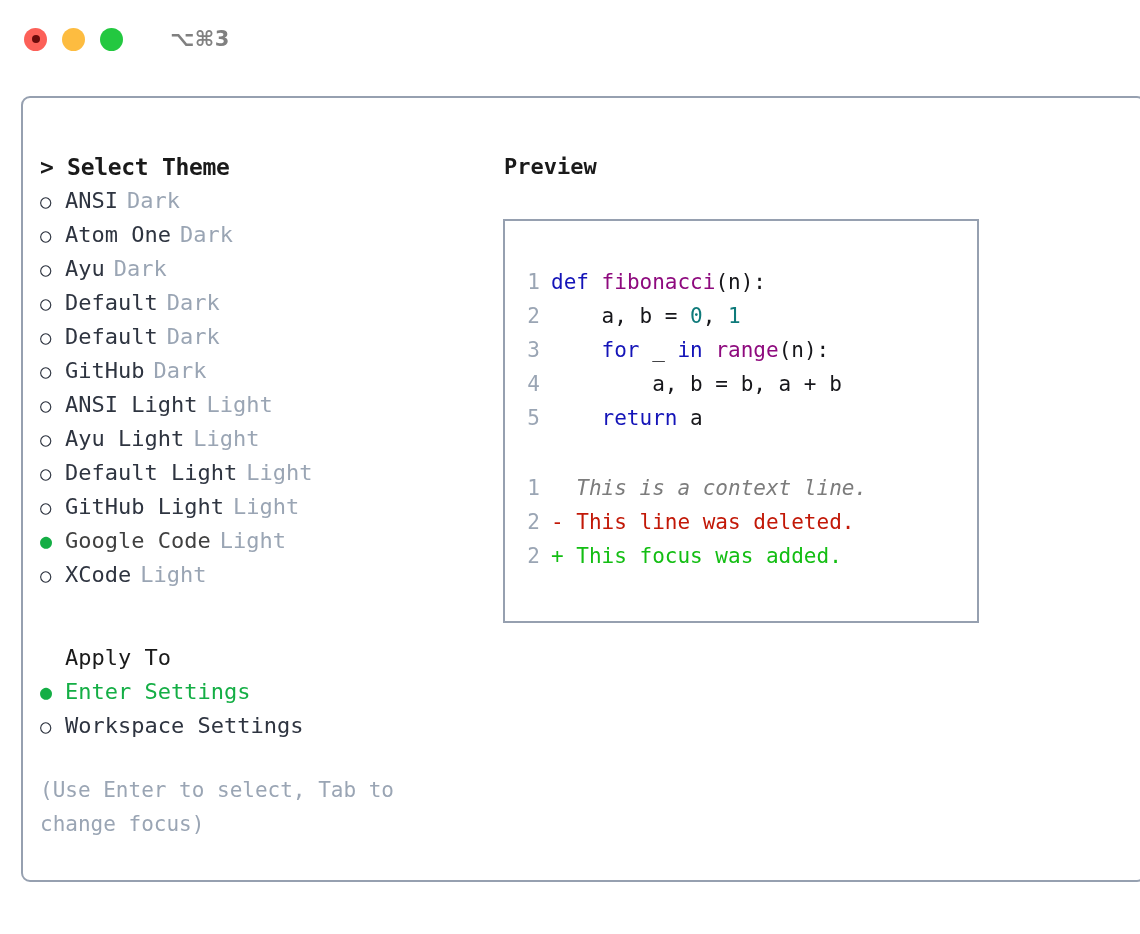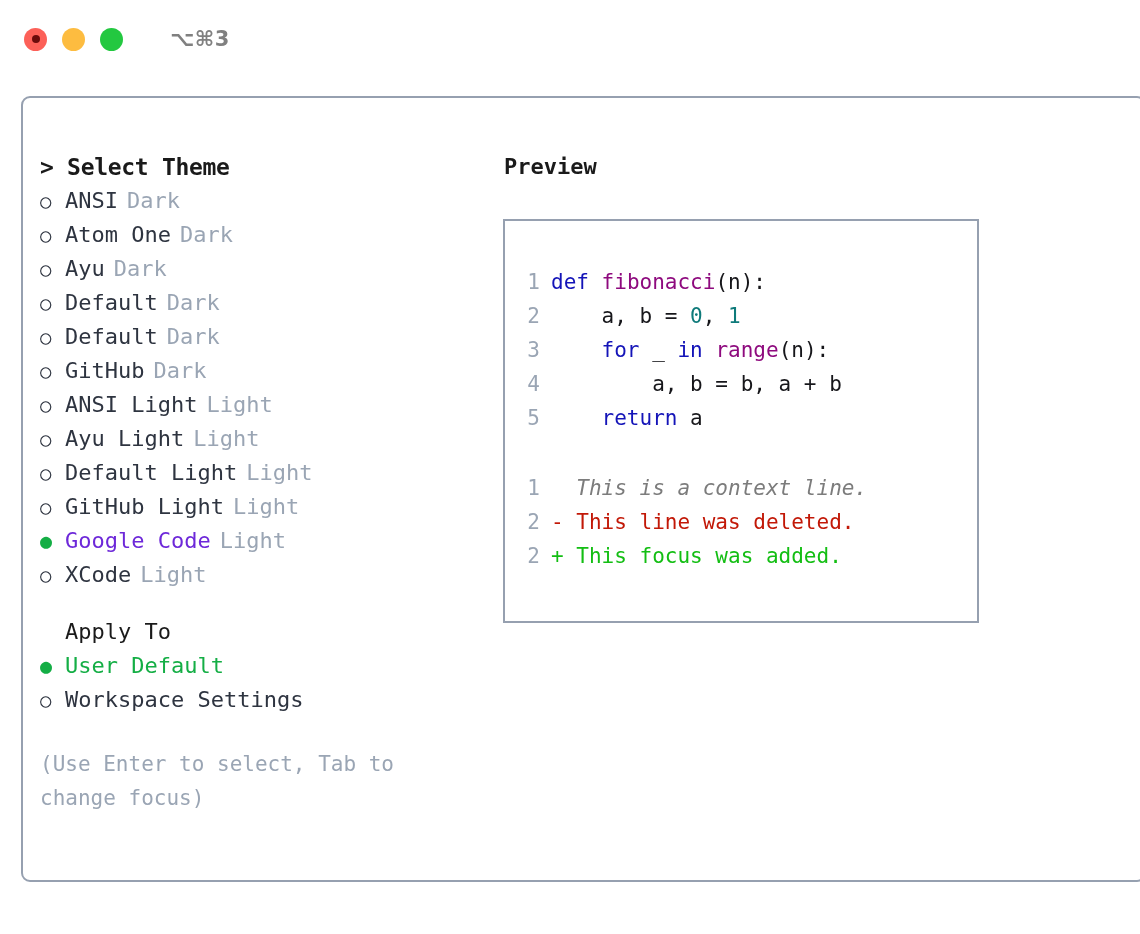--- a/index.html
+++ b/index.html
@@ -116,29 +116,29 @@
   .bullet {
     width: 25px;
     flex: 0 0 25px;
     font-size: 19px;
     color: #2E3440;
     line-height: 34px;
   }
   .bullet.sel { color: #14AE45; font-size: 20px; }
 
   .theme-name { color: #2E3440; }
-  .theme-name.sel { color: #6d28d9; }
+  .theme-name.sel { color: #404040; }
 
   .theme-kind {
     color: #9AA5B4;
     margin-left: 9px;
   }
 
   
-  .apply-group { margin-top: 23px; }
+  .apply-group { margin-top: 49px; }
 
   .apply-header {
     font-size: 22px;
     color: #1A1A1A;
     line-height: 34px;
     padding-left: 25px;
     white-space: pre;
   }
 
   .apply-row {
@@ -249,21 +249,21 @@
             <div class="theme-row"><span class="bullet">○</span><span class="theme-name">Ayu Light</span><span class="theme-kind">Light</span></div>
             <div class="theme-row"><span class="bullet">○</span><span class="theme-name">Default Light</span><span class="theme-kind">Light</span></div>
             <div class="theme-row"><span class="bullet">○</span><span class="theme-name">GitHub Light</span><span class="theme-kind">Light</span></div>
             <div class="theme-row"><span class="bullet sel">●</span><span class="theme-name sel">Google Code</span><span class="theme-kind">Light</span></div>
             <div class="theme-row"><span class="bullet">○</span><span class="theme-name">XCode</span><span class="theme-kind">Light</span></div>
           </div>
 
         <div class="apply-group">
           <div class="apply-header">Apply To</div>
           <div id="apply-list">
-              <div class="apply-row"><span class="bullet sel">●</span><span class="apply-label sel">User Default</span></div>
+              <div class="apply-row"><span class="bullet sel">●</span><span class="apply-label sel">Enter Settings</span></div>
               <div class="apply-row"><span class="bullet">○</span><span class="apply-label">Workspace Settings</span></div>
             </div>
         </div>
 
         <div class="hint">(Use Enter to select, Tab to change focus)</div>
       </div>
 
       <div class="right-pane">
         <div class="preview-title">Preview</div>
 

